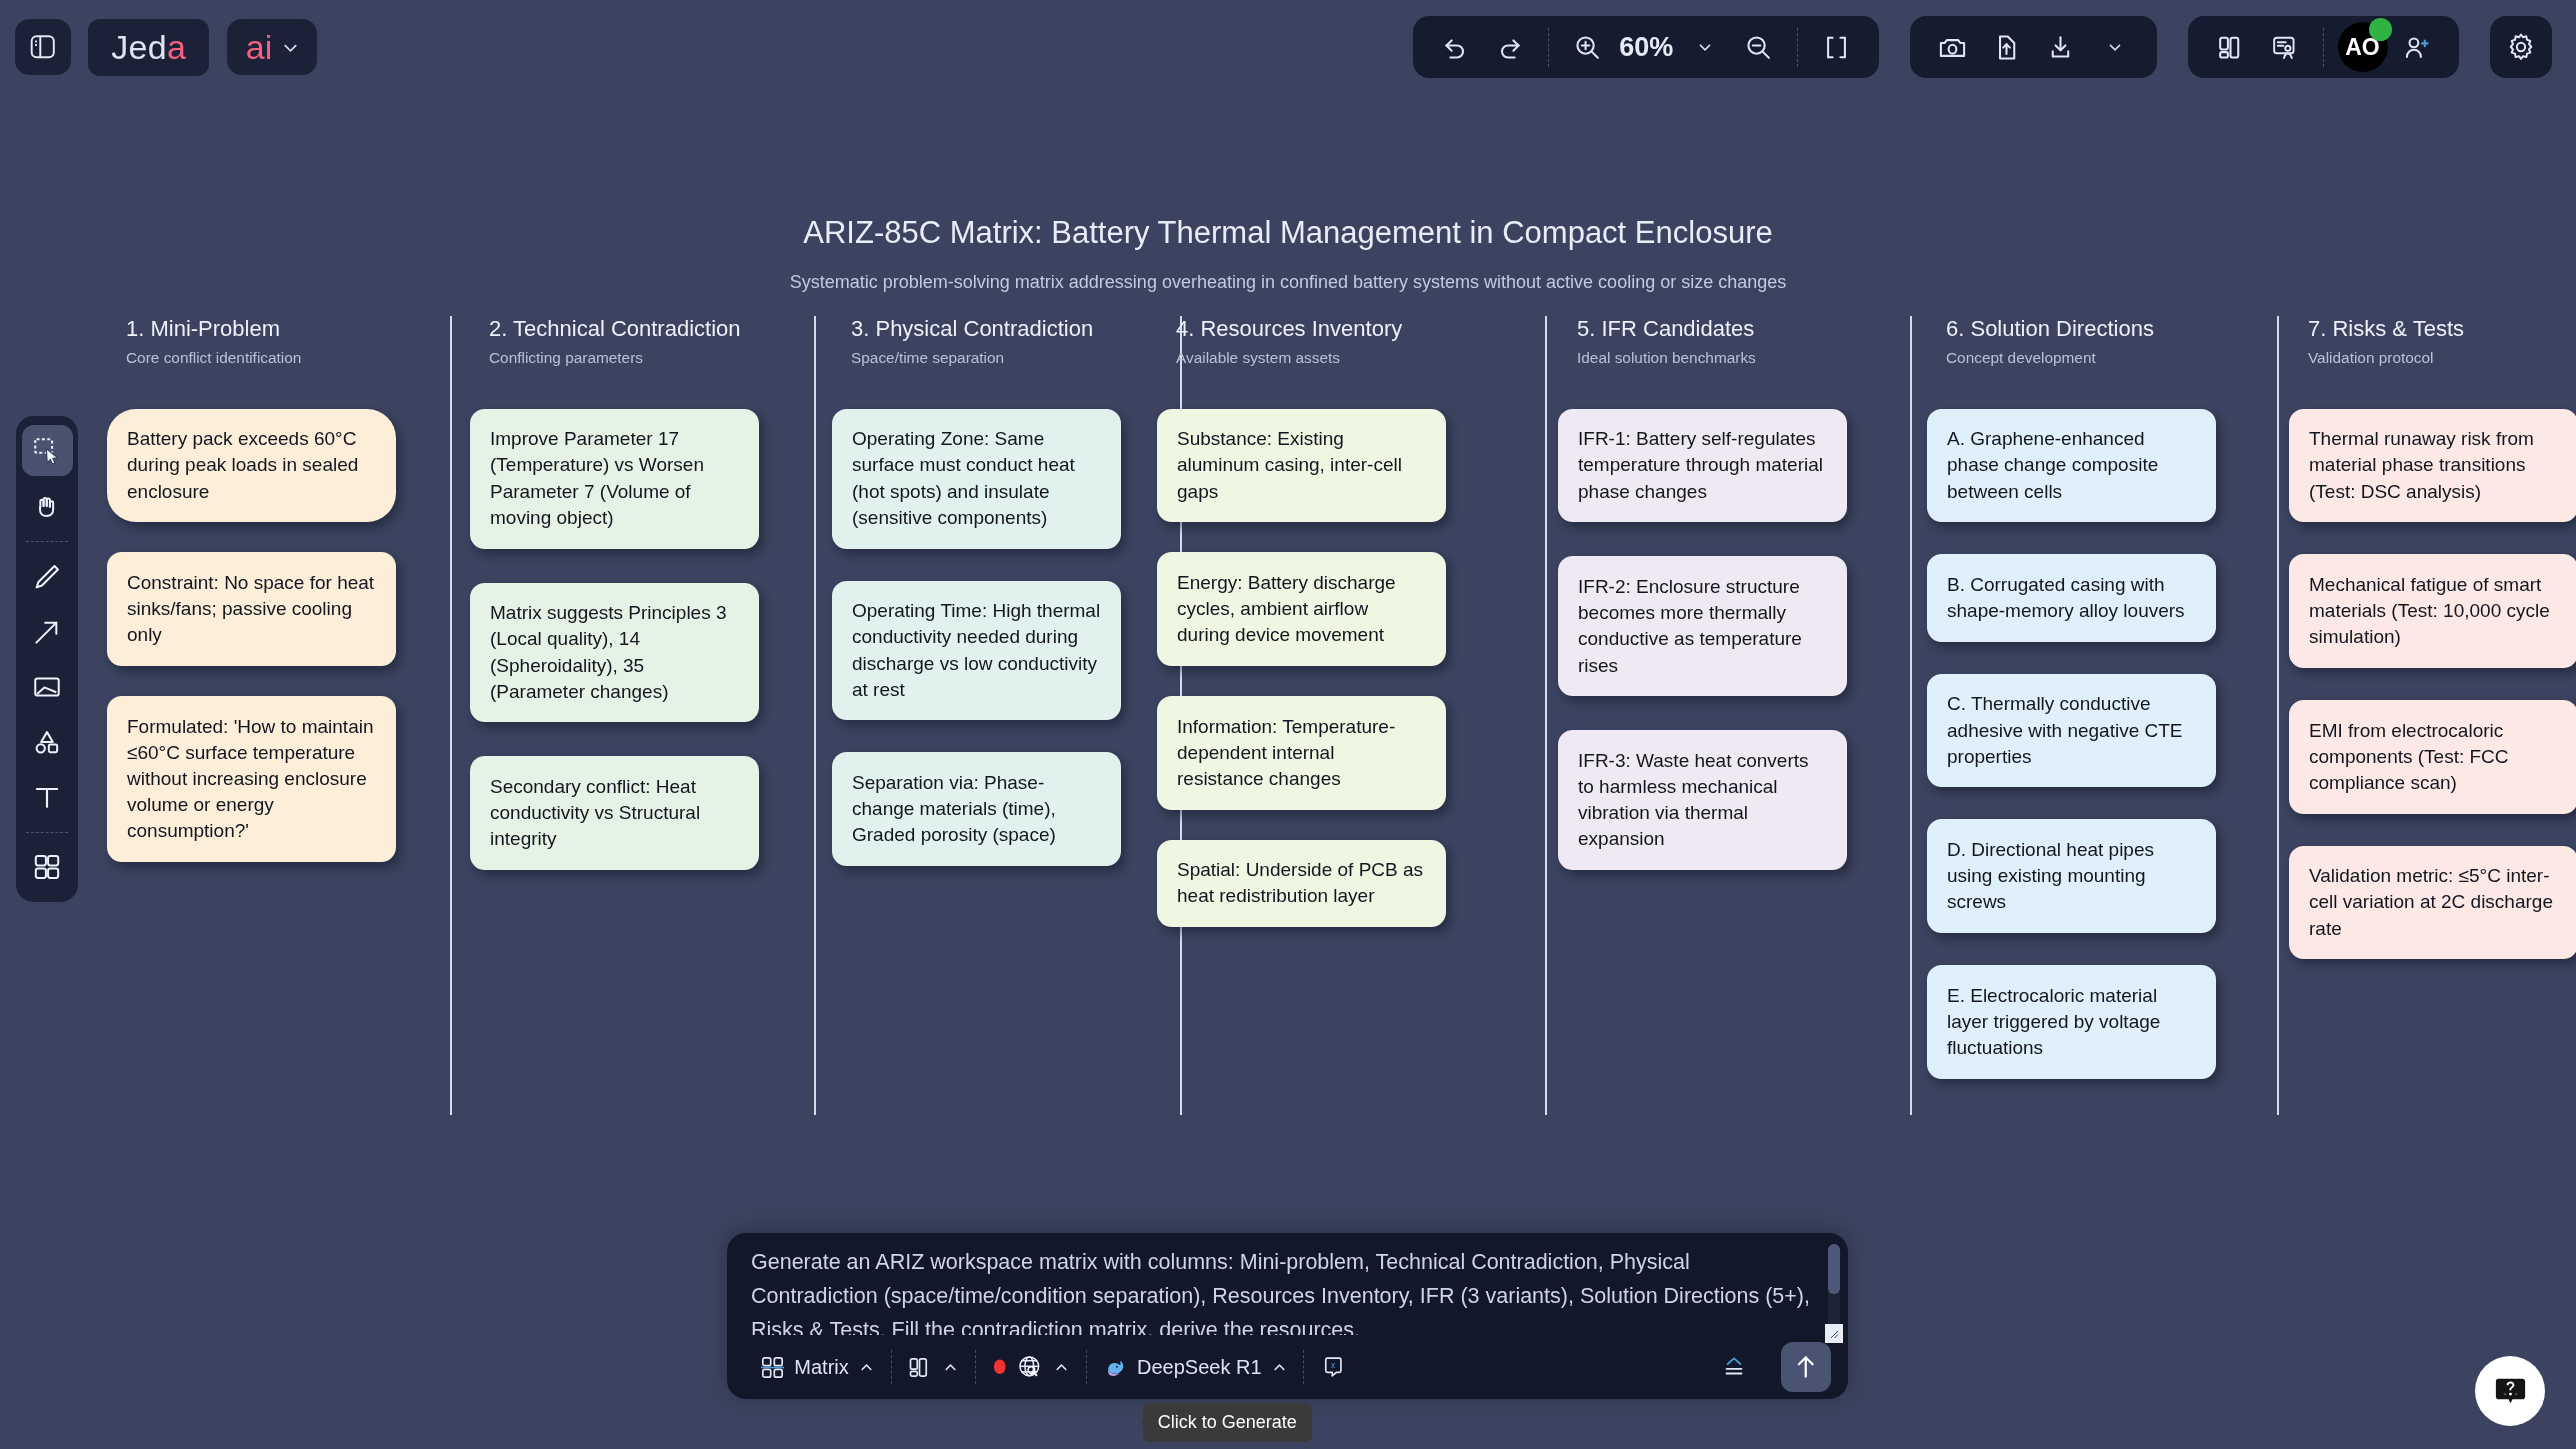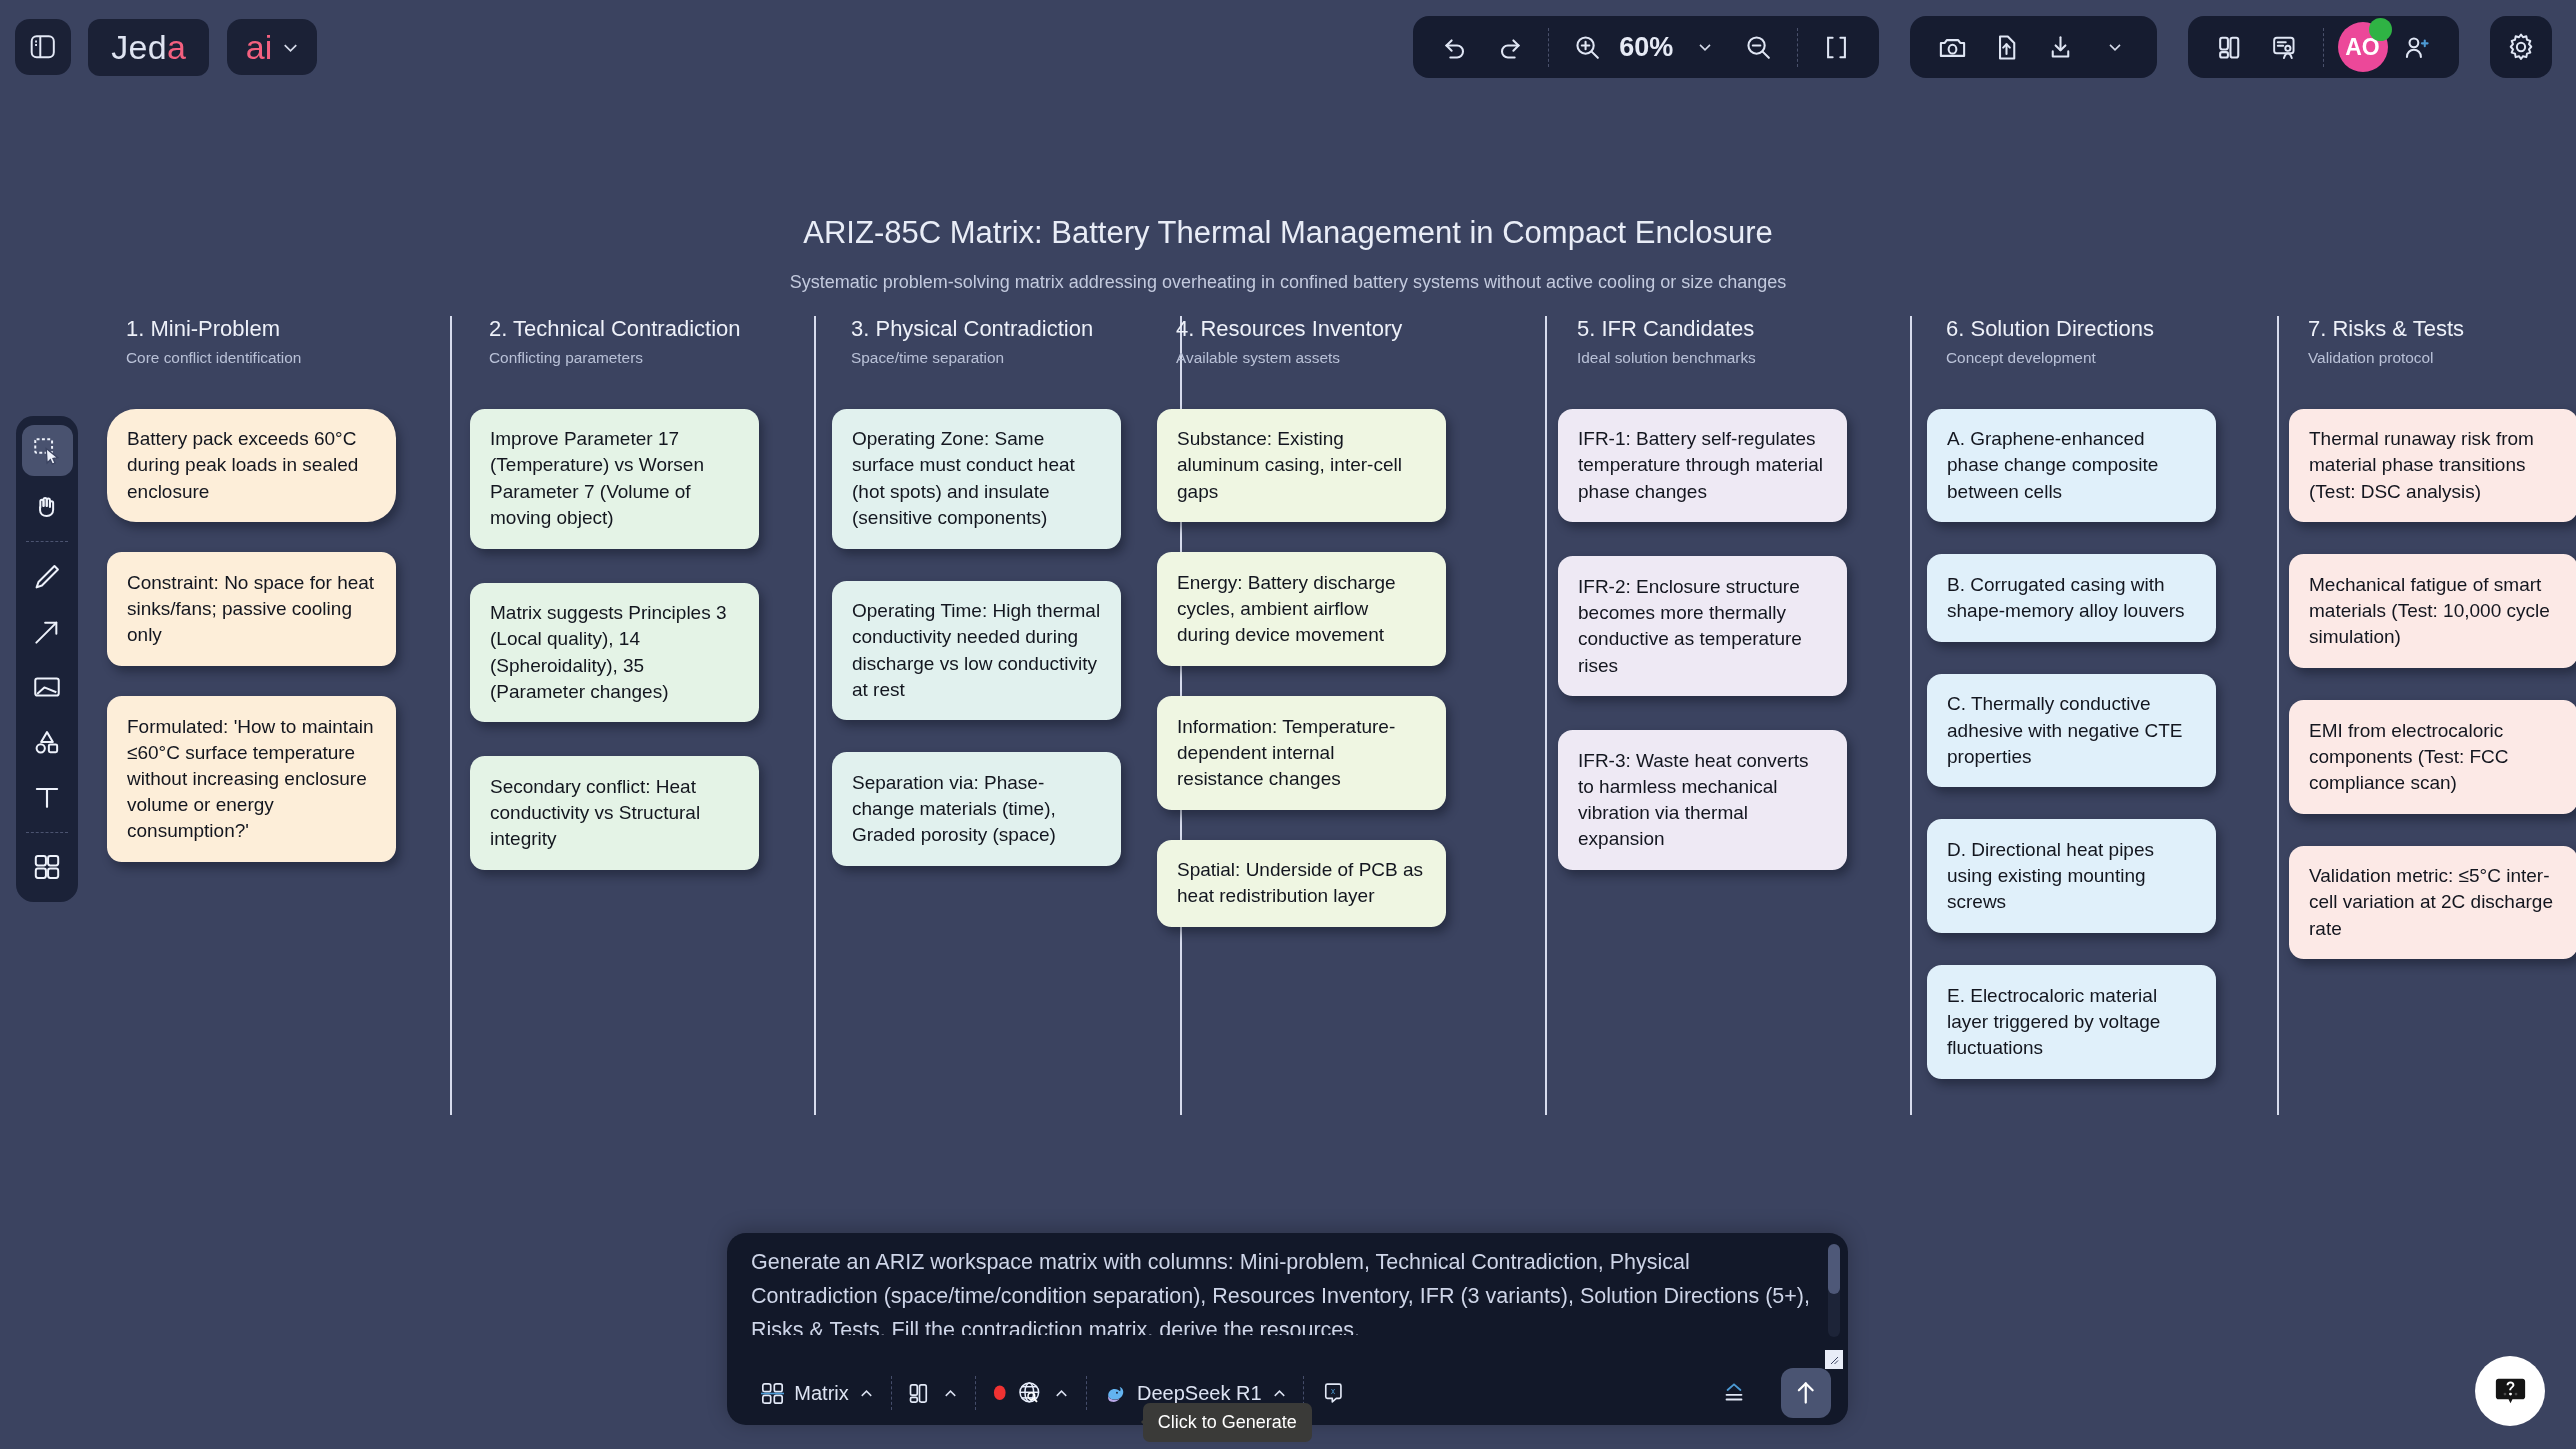--- a/index.html
+++ b/index.html
@@ -40,21 +40,21 @@
     height: 62px; border-radius: 16px; background: #161c30;
     display: flex; align-items: center; padding: 0 17.5px; gap: 4px;
   }
   .ibtn {
     width: 50px; height: 50px; border-radius: 10.7px;
     display: flex; align-items: center; justify-content: center;
   }
   .vsep { width: 0; height: 39px; border-left: 1.3px dashed #49506b; margin: 0 9.4px; }
   .zoomval { font-size: 27px; color: #e6eaf5; font-weight: 700; padding: 0 2.7px; }
   .avatar {
-    width: 50px; height: 50px; border-radius: 50%; background: #ec4899;
+    width: 50px; height: 50px; border-radius: 50%; background: #000000;
     display: flex; align-items: center; justify-content: center;
     color: #fff; font-size: 23px; font-weight: 600; position: relative;
   }
   .avatar .dot {
     position: absolute; right: -4px; top: -4px; width: 23px; height: 23px;
     border-radius: 50%; background: #2fb344;
   }
   .gear-btn {
     width: 62px; height: 62px; border-radius: 16px; background: #161c30;
     display: flex; align-items: center; justify-content: center;
@@ -99,21 +99,21 @@
   .c1 { background: #fdeed9; }
   .c2 { background: #e4f3e6; }
   .c3 { background: #e1f1ee; }
   .c4 { background: #eff6e2; }
   .c5 { background: #eee9f4; }
   .c6 { background: #e0f0fa; }
   .c7 { background: #fce9e6; }
 
   
   .dock {
-    position: absolute; left: 727px; top: 1233px; width: 1121px; height: 192px;
+    position: absolute; left: 727px; top: 1233px; width: 1121px; height: 166px;
     background: #121829; border-radius: 19px; z-index: 45;
     box-shadow: 0 -2.7px 20px rgba(0,0,0,.25);
   }
   .prompt-text {
     position: absolute; left: 8px; top: 13.4px; width: 1094px; height: 89px;
     padding: 0 16px; overflow: hidden;
     font-size: 21.5px; line-height: 1.57; color: #ced5e8;
   }
   .prompt-scroll {
     position: absolute; right: 8px; top: 10.7px; width: 12px; height: 93px;

